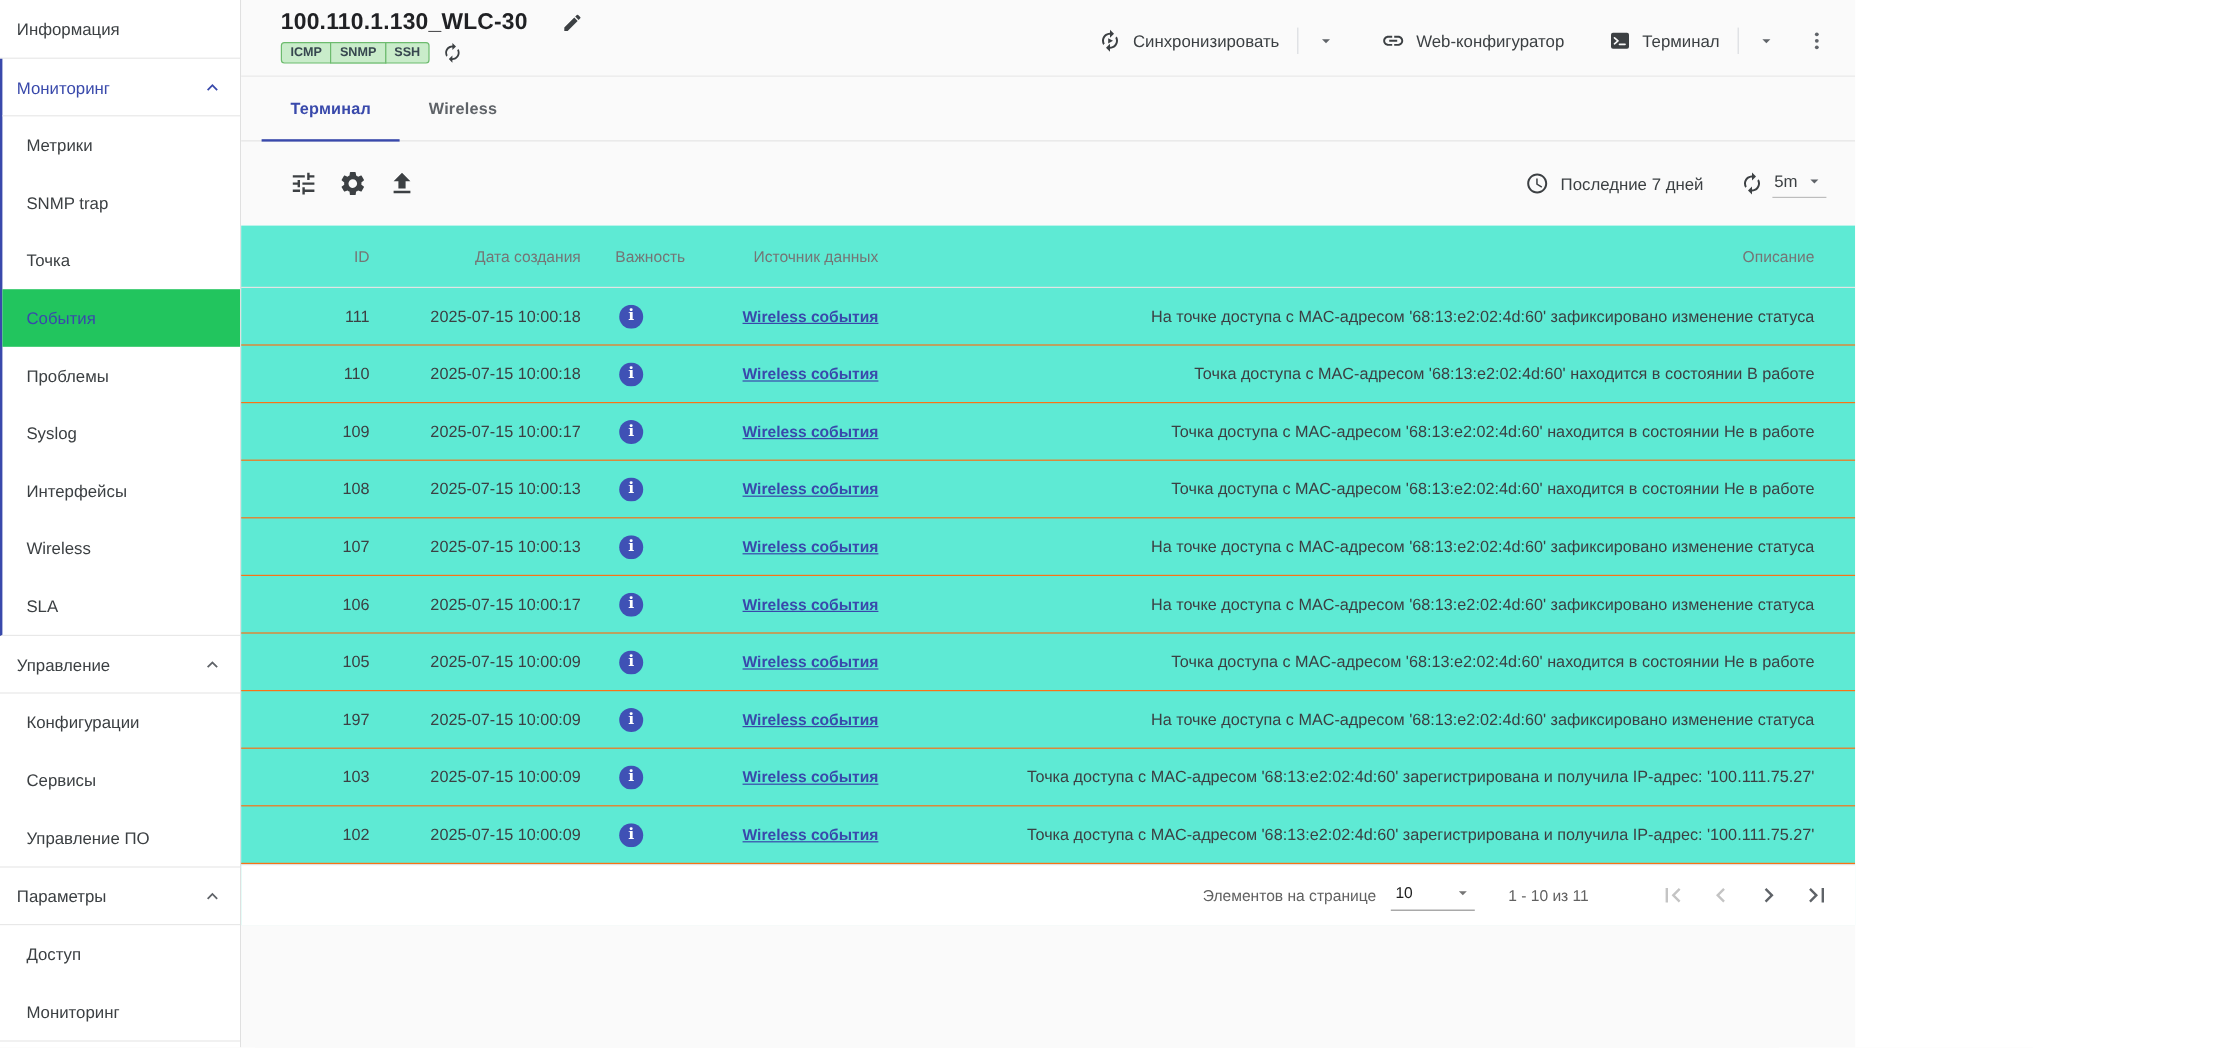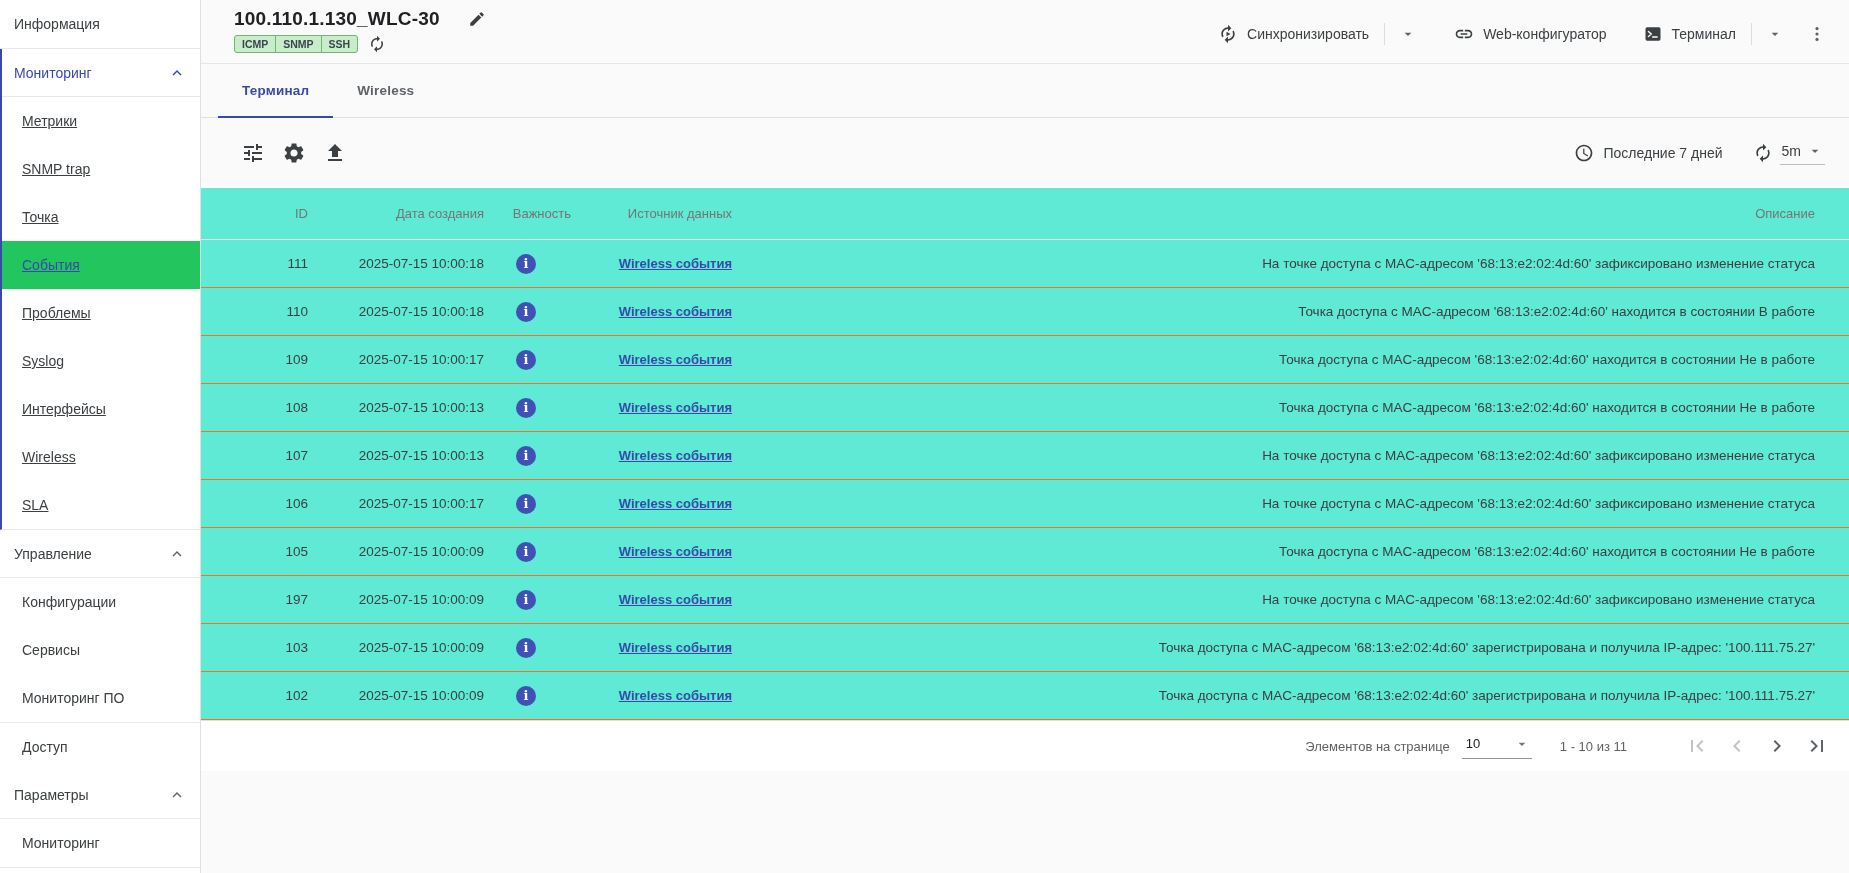--- a/index.html
+++ b/index.html
@@ -1,27 +1,27 @@
 <!DOCTYPE html>
 <html><head>
 <meta charset="utf-8">
 <style>
   html,body{margin:0;padding:0;}
   body{font-family:"Liberation Sans","DejaVu Sans",sans-serif;}
-  .app{width:1849px;height:873px;display:flex;background:#fafafa;color:#3c4043;overflow:hidden;}
+  .app{width:1546px;height:873px;display:flex;background:#fafafa;color:#3c4043;overflow:hidden;}
 
   
   .sidebar{width:200px;min-width:200px;background:#fff;border-right:1px solid #e0e0e0;overflow:hidden;}
   .sb-group{border-bottom:1px solid #e8e8e8;}
   .sb-group.active{border-left:2px solid #3949ab;}
   .sb-item{height:48px;display:flex;align-items:center;justify-content:space-between;
            padding:0 14px;font-size:14px;color:#3c4043;cursor:pointer;box-sizing:border-box;}
   .sb-group.active .sb-item{padding-left:12px;}
   .sb-child{padding-left:22px !important;}
-  .sb-group.active .sb-child{padding-left:20px !important;text-decoration:underline;}
+  .sb-group.active .sb-child{padding-left:20px !important;}
   .sb-header{border-bottom:1px solid #e8e8e8;}
   .sb-header .chev{width:18px;height:18px;color:#5f6368;}
   .sb-header.section-active{color:#3949ab;}
   .sb-header.section-active .chev{color:#3949ab;}
   .sb-item.selected{background:#22c55e;color:#3949ab;}
 
   
   .main{flex:1;display:flex;flex-direction:column;min-width:0;background:#fafafa;}
 
   .page-header{height:64px;box-sizing:border-box;display:flex;justify-content:space-between;
@@ -144,34 +144,34 @@
             </svg>
           </span>
         </div>
         <div class="sb-item sb-child">
           <span class="sb-label">Конфигурации</span>
         </div>
         <div class="sb-item sb-child">
           <span class="sb-label">Сервисы</span>
         </div>
         <div class="sb-item sb-child">
-          <span class="sb-label">Мониторинг ПО</span>
+          <span class="sb-label">Управление ПО</span>
         </div>
       </div>
       <div class="sb-group">
-        <div class="sb-item sb-child">
-          <span class="sb-label">Доступ</span>
-        </div>
         <div class="sb-item sb-header">
           <span class="sb-label">Параметры</span>
           <span class="icon chev">
             <svg viewBox="0 0 24 24" fill="currentColor">
               <path d="M7.41 15.41 12 10.83l4.59 4.58L18 14l-6-6-6 6z"></path>
             </svg>
           </span>
+        </div>
+        <div class="sb-item sb-child">
+          <span class="sb-label">Доступ</span>
         </div>
         <div class="sb-item sb-child">
           <span class="sb-label">Мониторинг</span>
         </div>
       </div>
     </nav>
 
   <div class="main">
 
     <div class="page-header">

